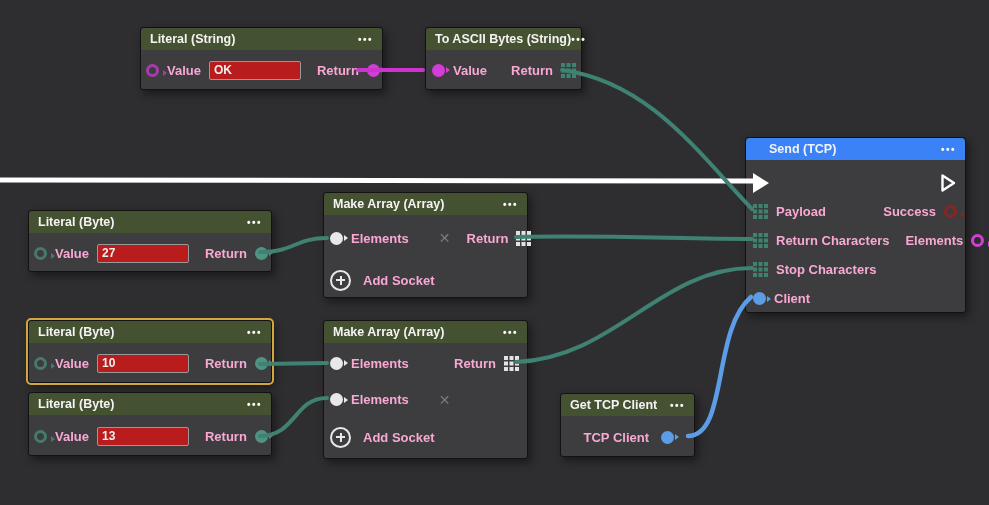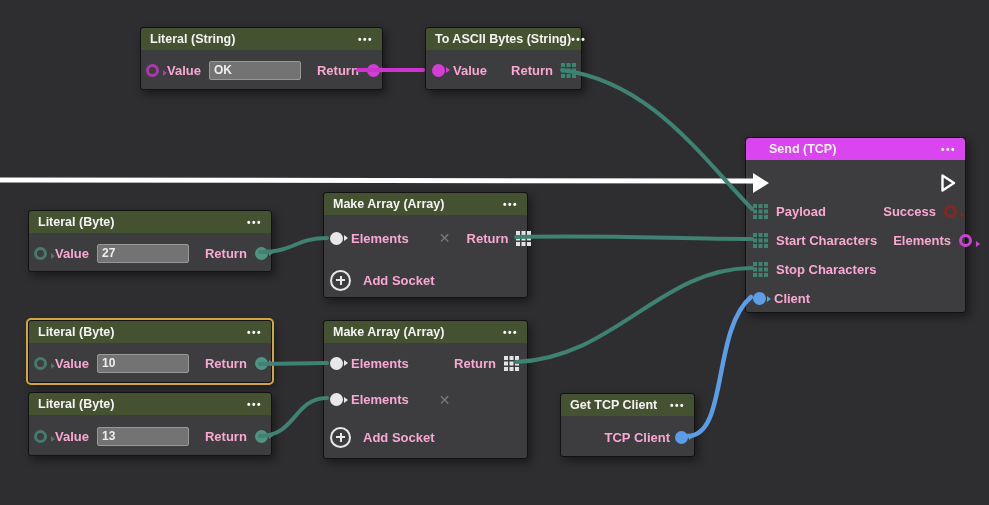--- a/index.html
+++ b/index.html
@@ -7,21 +7,21 @@
           font-family:"Liberation Sans","DejaVu Sans",sans-serif;}
   svg.wires{position:absolute;left:0;top:0;z-index:3;pointer-events:none;}
   svg.wires path{pointer-events:stroke;}
 
   .node{position:absolute;z-index:2;background:#3d3d3f;border:1px solid #121212;border-radius:3px;
         box-shadow:3px 4px 8px rgba(0,0,0,.45);box-sizing:border-box;}
   .node.selected{outline:2px solid #d2a63c;}
   .header{height:22px;display:flex;align-items:center;justify-content:space-between;
           padding:0 9px;border-radius:4px 4px 0 0;box-sizing:border-box;}
   .header.green{background:#455231;}
-  .header.blue{background:#d946ef;padding-left:23px;}
+  .header.blue{background:#3b82f6;padding-left:23px;}
   .title{font-size:12.5px;font-weight:bold;color:#f3f3f3;white-space:nowrap;}
   .dots{font-size:10px;font-weight:bold;color:#ffffff;letter-spacing:1.5px;cursor:pointer;}
 
   .row{display:flex;align-items:center;gap:8px;box-sizing:border-box;}
   .lab{font-size:13px;font-weight:600;color:#f9a8d4;white-space:nowrap;}
   .sp{flex:1 1 auto;}
 
   
   .port{width:13px;height:13px;border-radius:50%;position:relative;flex:none;}
   .port::after{content:"";position:absolute;left:14px;top:3.5px;width:0;height:0;
@@ -48,35 +48,35 @@
   
   .exec-in{width:0;height:0;border-top:10px solid transparent;border-bottom:10px solid transparent;
            border-left:16px solid #ffffff;flex:none;}
 
   .xbtn{font-size:14px;font-weight:bold;color:#7a7a7a;cursor:pointer;flex:none;}
   .plus{width:17px;height:17px;border:2px solid #e8e8e8;border-radius:50%;position:relative;flex:none;cursor:pointer;}
   .plus::before,.plus::after{content:"";position:absolute;background:#e8e8e8;}
   .plus::before{left:4px;top:7.5px;width:9px;height:2px;}
   .plus::after{left:7.5px;top:4px;width:2px;height:9px;}
 
-  input.val{width:92px;height:19px;background:#737373;border:1px solid #989898;border-radius:2px;
+  input.val{width:92px;height:19px;background:#b91c1c;border:1px solid #989898;border-radius:2px;
             color:#eeeeee;font-size:12px;font-weight:600;padding:0 4px;
             font-family:"Liberation Sans","DejaVu Sans",sans-serif;box-sizing:border-box;}
 
   
   .lit-row{height:40px;padding:0 10px 0 5px;}
   .ascii-row{height:40px;padding:0 5px 0 6px;}
   .send-body{padding-top:8px;}
   .send-row{height:29px;padding:0 8px 0 7px;}
   .ma-row1{height:46px;padding:0 8px 0 6px;}
   .ma-row2{height:38px;padding:0 8px 0 6px;gap:12px;}
   .ma2-row1{height:40px;padding:0 8px 0 6px;}
   .ma2-row2{height:33px;padding:0 8px 0 6px;}
   .ma2-row3{height:42px;padding:0 8px 0 6px;gap:12px;}
-  .gtc-row{height:42px;padding:0 6px;justify-content:flex-end;gap:5px;}
+  .gtc-row{height:42px;padding:0 20px;justify-content:flex-end;gap:12px;}
   .xgap{margin-left:22px;}
 </style>
 </head>
 <body>
 
 <div class="canvas">
 
   <svg class="wires" width="989" height="505">
     <path d="M0 180 L754 181" fill="none" stroke-width="5" stroke-linecap="round" stroke="#ffffff"></path>
     <path d="M358 70 L423 70" fill="none" stroke-width="4" stroke-linecap="round" stroke="#cc33cf"></path>
@@ -133,21 +133,21 @@
       </div>
       <div class="row send-row">
         <span class="gridp g-green"></span>
         <span class="lab">Payload</span>
         <span class="sp"></span>
         <span class="lab">Success</span>
         <span class="port ringp c-red"></span>
       </div>
       <div class="row send-row">
         <span class="gridp g-green"></span>
-        <span class="lab">Start Characters</span>
+        <span class="lab">Return Characters</span>
         <span class="sp"></span>
         <span class="lab">Elements</span>
         <span class="port ringp c-magenta"></span>
       </div>
       <div class="row send-row">
         <span class="gridp g-green"></span>
         <span class="lab">Stop Characters</span>
       </div>
       <div class="row send-row">
         <span class="port dotp c-blue"></span>

